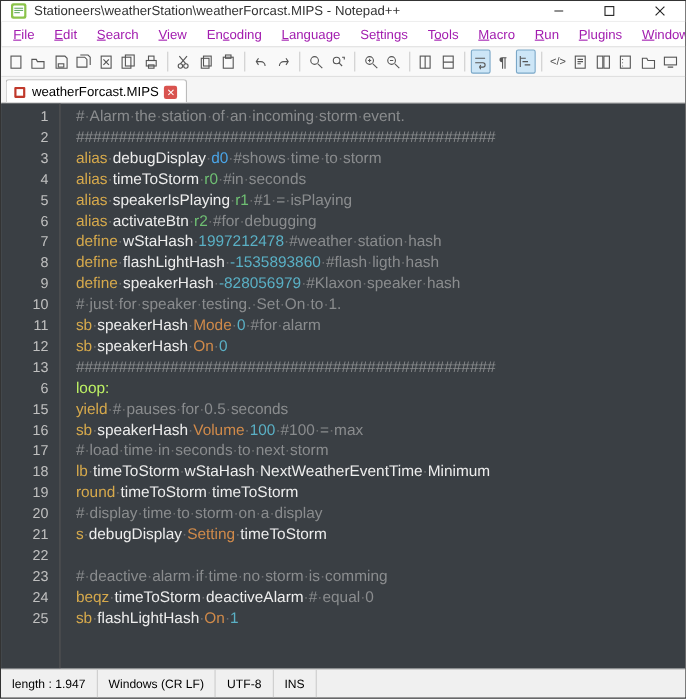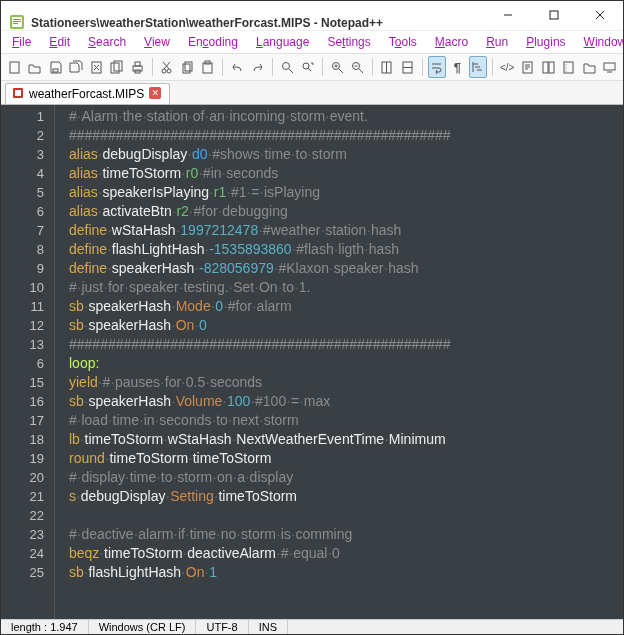--- a/index.html
+++ b/index.html
@@ -1,54 +1,54 @@
 <!DOCTYPE html>
 <html><head>
 <meta charset="utf-8">
 <style>
 * { margin: 0; padding: 0; box-sizing: border-box; font-family: "Segoe UI", Tahoma, sans-serif; }
 body { background: #fff; width: 624px; height: 635px; overflow: hidden; display: flex; flex-direction: column; border: 1px solid #333; }
 
-.titlebar { height: 30px; display: flex; align-items: flex-end; padding: 0 0 0 8px; background: #fff; border-bottom: 1px solid #eee; font-weight: bold; }
+.titlebar { height: 19px; display: flex; align-items: center; padding: 0 0 0 8px; background: #fff; border-bottom: 1px solid #eee; }
 .titlebar .icon { width: 16px; height: 16px; margin-right: 6px; }
 .titlebar .title { flex: 1; font-size: 12px; color: #333; white-space: nowrap; overflow: hidden; }
 .titlebar .winbtn { width: 46px; height: 30px; display: flex; align-items: center; justify-content: center; font-size: 10px; color: #222; }
 
 .menubar { height: 22px; display: flex; align-items: center; padding: 0 4px; font-size: 12px; gap: 4px; }
 .menubar .menu-item { padding: 2px 7px; color: #a21caf; }
 .menubar .menu-item u { text-decoration: underline; }
 
 .toolbar { height: 28px; display: flex; align-items: center; padding: 0 4px; gap: 2px; border-top: 1px solid #e0e0e0; border-bottom: 1px solid #e0e0e0; background: #f9f9f9; }
 .tool-btn { width: 22px; height: 22px; display: flex; align-items: center; justify-content: center; color: #555; border: 1px solid transparent; border-radius: 2px; }
 .tool-btn svg, .tool-btn span { pointer-events: none; }
 .tool-sep { width: 1px; height: 18px; background: #ccc; margin: 0 3px; }
 .tool-btn.active { background: #cde6f7; border: 1px solid #7aa7c7; }
 
 .tabbar { height: 24px; display: flex; align-items: flex-end; padding: 2px 4px 0 4px; background: #f5f5f5; border-bottom: 1px solid #bbb; }
-.tab { display: flex; align-items: flex-start; gap: 5px; padding: 3px 8px 3px 6px; background: #fff; border: 1px solid #bbb; border-bottom: none; border-radius: 3px 3px 0 0; font-size: 12px; }
+.tab { display: flex; align-items: flex-end; gap: 5px; padding: 3px 8px 3px 6px; background: #fff; border: 1px solid #bbb; border-bottom: none; border-radius: 3px 3px 0 0; font-size: 12px; }
 .tab .tab-icon { width: 12px; height: 12px; }
 .tab-close { width: 12px; height: 12px; display: flex; align-items: center; justify-content: center; background: #d9534f; color: #fff; font-size: 9px; border-radius: 2px; }
 
 .editor { flex: 1; display: flex; background: #3a3f44; font-family: Consolas, "Courier New", monospace; font-size: 14px; line-height: 19px; overflow: hidden; }
 .gutter { width: 54px; background: #3a3f44; color: #c0c0c0; text-align: right; padding: 2px 10px 0 0; border-right: 1px solid #555; font-size: 13px; }
 .gutter .ln { height: 19px; }
 .code { flex: 1; padding: 2px 0 0 14px; white-space: pre; color: #b3b3b3; }
 .code .row { height: 19px; }
 .code .ws { color: #6a6c6d; }
 
 .tk-kw { color: #d6a94c; text-align: center; }     
 .tk-id { color: #ededed; }     
 .tk-dev { color: #4aa5e8; }    
 .tk-reg { color: #6fbf73; }    
 .tk-num { color: #5ab0c5; }    
 .tk-com { color: #8a8c8e; }    
 .tk-label { color: #bef264; }
 .tk-str { color: #d08a4a; }    
 
-.statusbar { height: 15px; display: flex; align-items: center; font-size: 11px; background: #f0f0f0; border-top: 1px solid #ccc; }
+.statusbar { height: 26px; display: flex; align-items: center; font-size: 11px; background: #f0f0f0; border-top: 1px solid #ccc; }
 .statusbar .cell { padding: 0 10px; border-right: 1px solid #ccc; height: 100%; display: flex; align-items: center; }
 .statusbar .cell.flex { flex: 1; }
 </style>
 </head>
 <body>
 
 <div class="titlebar">
   <span class="icon">
     <svg viewBox="0 0 16 16" width="16" height="16">
         <rect x="1" y="1" width="14" height="14" fill="#8bc34a" rx="2"></rect>

